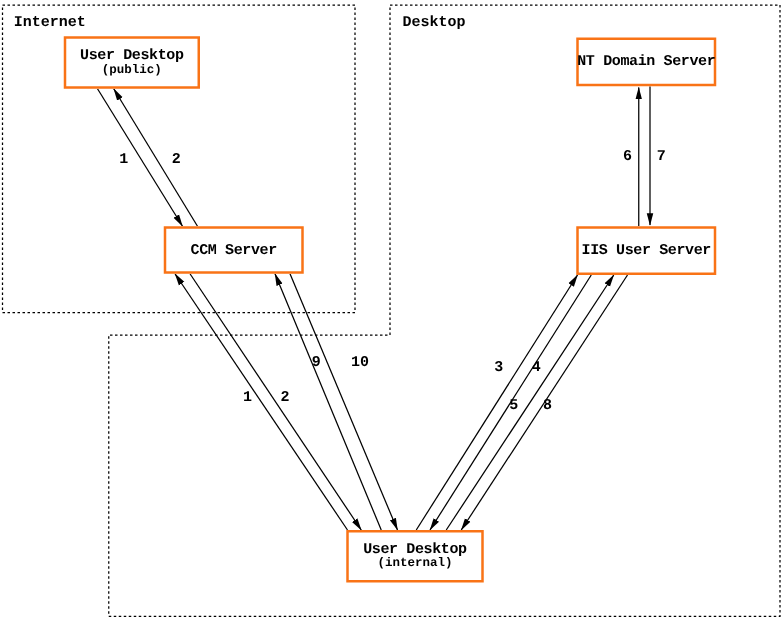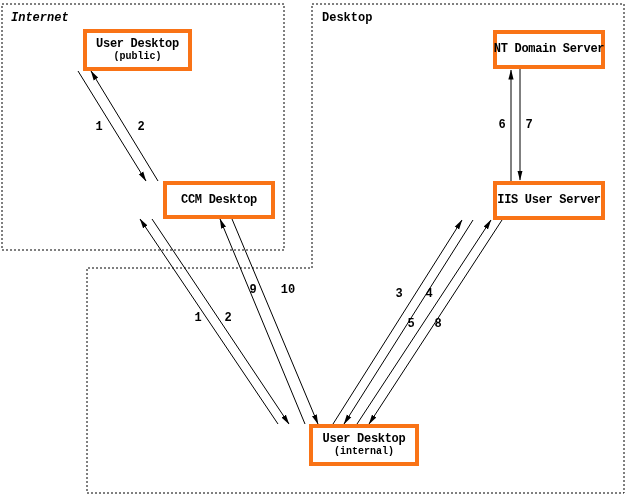--- a/index.html
+++ b/index.html
@@ -16,25 +16,25 @@
     font-weight:bold;font-size:12px;fill:#000000;
   }
   .region-label{
     position:absolute;
     font:bold 12px "Liberation Mono",monospace;
     color:#000000;white-space:nowrap;
   }
   .node{
     position:absolute;
     box-sizing:border-box;
-    border:4px solid #f97316;
+    border:2px solid #f97316;
     background:#ffffff;
     display:flex;flex-direction:column;
     align-items:center;justify-content:center;
-    color:#000000;text-align:right;margin-left:32px;
+    color:#000000;text-align:right;
   }
   .node-title{
     font:bold 12px "Liberation Mono",monospace;
     letter-spacing:-0.3px;white-space:nowrap;line-height:13px;
   }
   .node-subtitle{
     font:bold 10px "Liberation Mono",monospace;
     white-space:nowrap;line-height:11px;
   }
   .node-subtitle:empty{display:none;}
@@ -71,31 +71,31 @@
       <line x1="357" y1="424" x2="491" y2="220" stroke="#000000" stroke-width="1" marker-end="url(#arr)"></line>
       <text x="411" y="327" text-anchor="middle">5</text>
       <line x1="502" y1="220" x2="369" y2="424" stroke="#000000" stroke-width="1" marker-end="url(#arr)"></line>
       <text x="438" y="327" text-anchor="middle">8</text>
       <line x1="511" y1="181" x2="511" y2="70" stroke="#000000" stroke-width="1" marker-end="url(#arr)"></line>
       <text x="502" y="128" text-anchor="middle">6</text>
       <line x1="520" y1="69" x2="520" y2="180" stroke="#000000" stroke-width="1" marker-end="url(#arr)"></line>
       <text x="529" y="128" text-anchor="middle">7</text>
     </svg>
 
-  <div class="region-label" style="left: 11px; top: 11px; font-style: italic;">Internet</div>
+  <div class="region-label" style="left: 11px; top: 11px;">Internet</div>
 
   <div class="region-label" style="left: 322px; top: 11px;">Desktop</div>
 
   <div class="node" style="left: 51px; top: 29px; width: 109px; height: 42px;">
     <span class="node-title">User Desktop</span>
     <span class="node-subtitle">(public)</span>
   </div>
 
   <div class="node" style="left: 131px; top: 181px; width: 112px; height: 38px;">
-    <span class="node-title">CCM Desktop</span>
+    <span class="node-title">CCM Server</span>
 
   </div>
 
   <div class="node" style="left: 461px; top: 30px; width: 112px; height: 39px;">
     <span class="node-title">NT Domain Server</span>
 
   </div>
 
   <div class="node" style="left: 461px; top: 181px; width: 112px; height: 39px;">
     <span class="node-title">IIS User Server</span>

